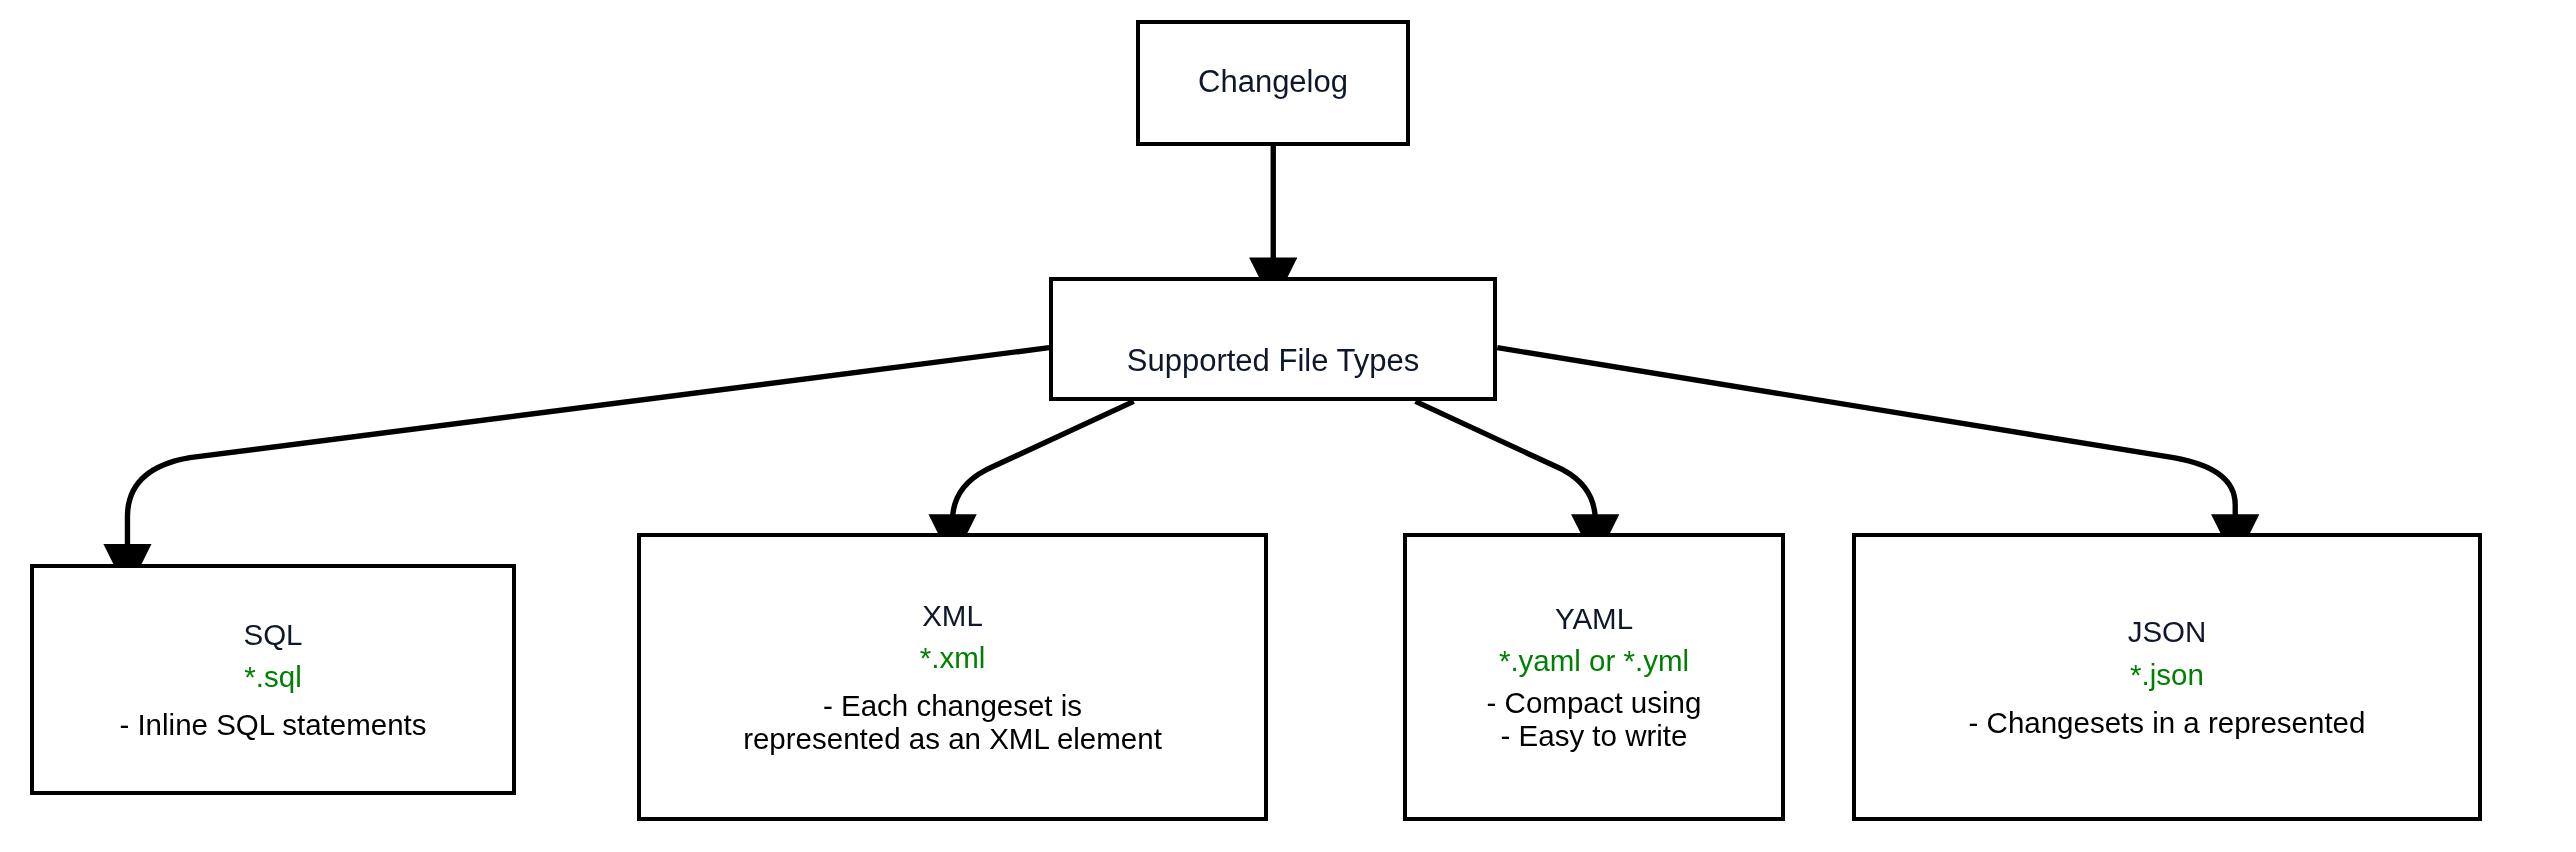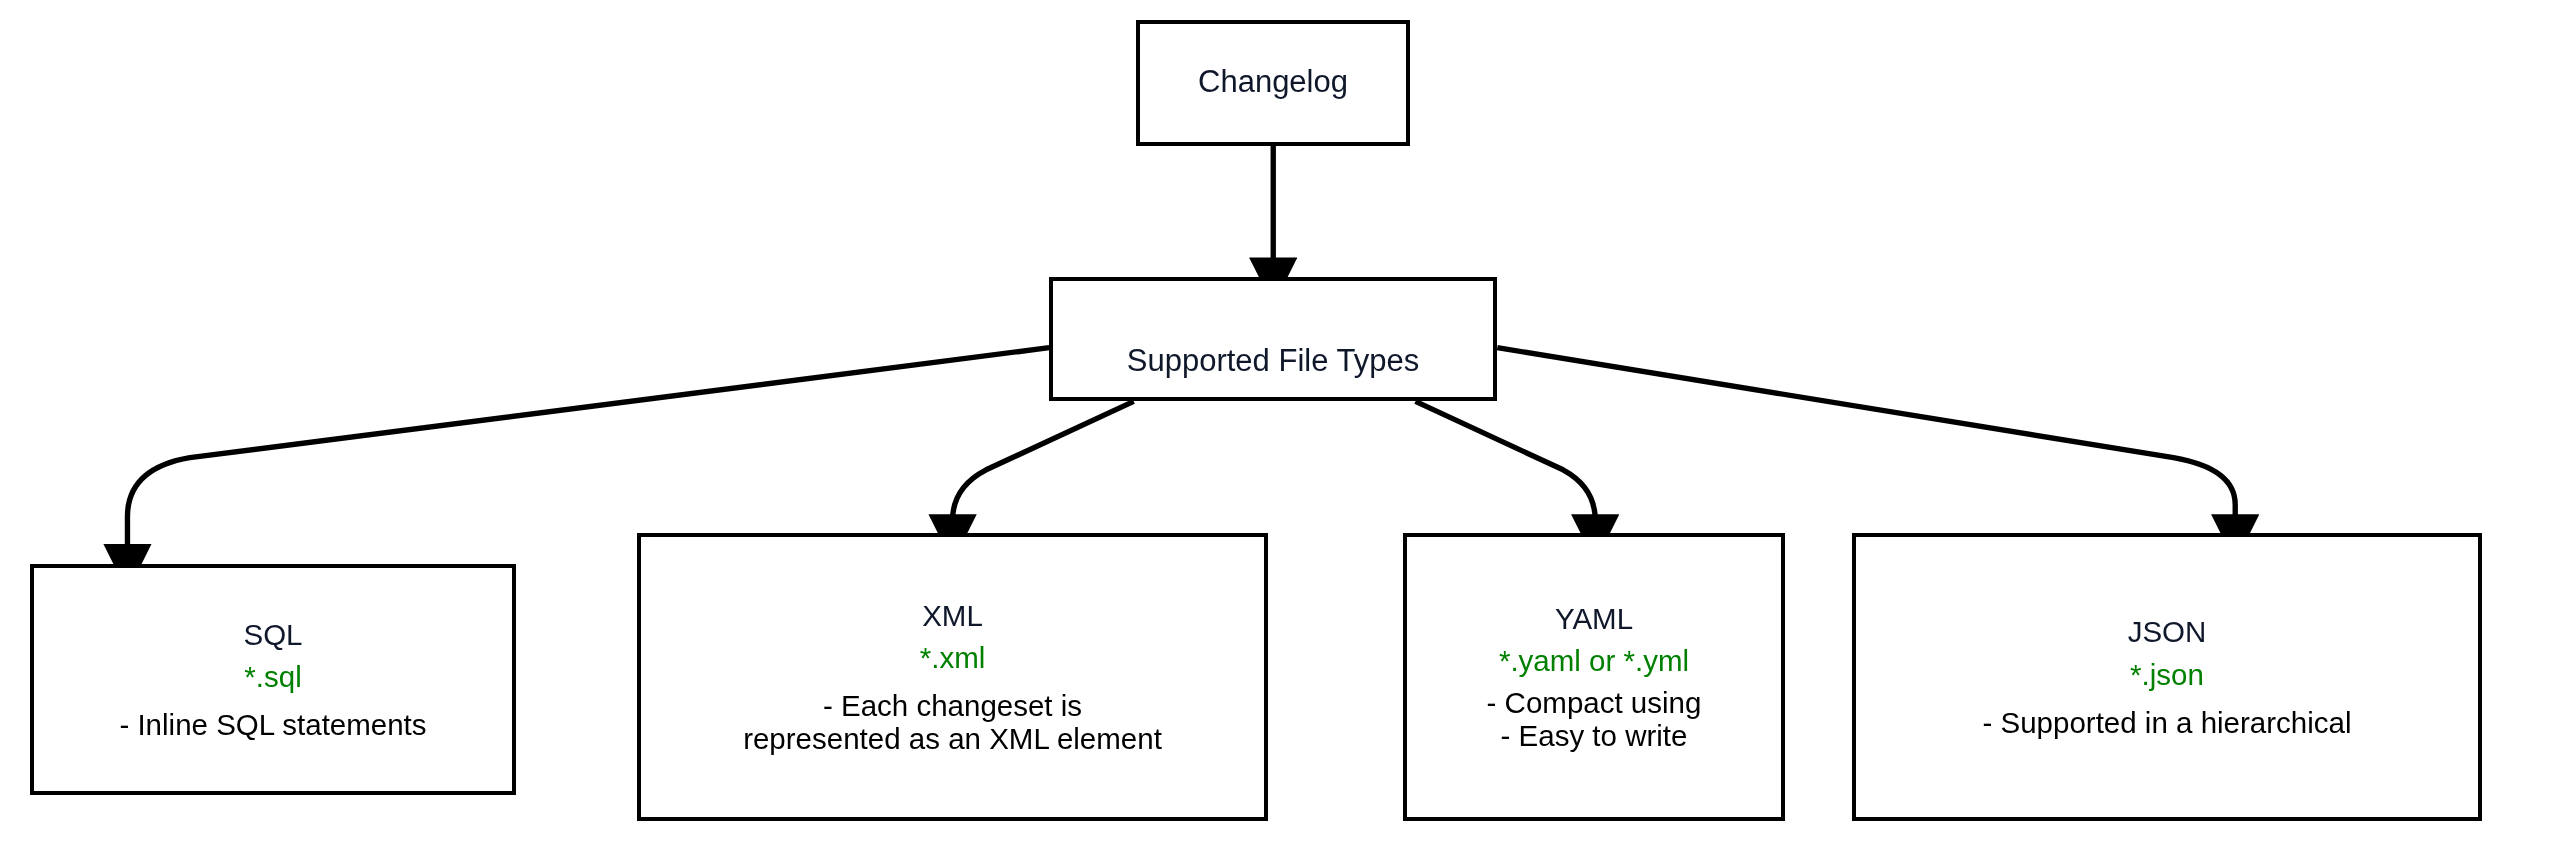--- a/index.html
+++ b/index.html
@@ -145,17 +145,17 @@
     <div class="gap-sm"></div>
     <span class="line desc">- Compact using</span>
     <span class="line desc">- Easy to write</span>
   </div>
 
   <div class="node" id="node-json">
     <span class="line title">JSON</span>
     <div class="gap-sm"></div>
     <span class="line ext">*.json</span>
     <div class="gap-md"></div>
-    <span class="line desc">- Supported in a hierarchical</span>
+    <span class="line desc">- Changesets in a represented</span>
   </div>
 
 </div>
 
 
 </body></html>

